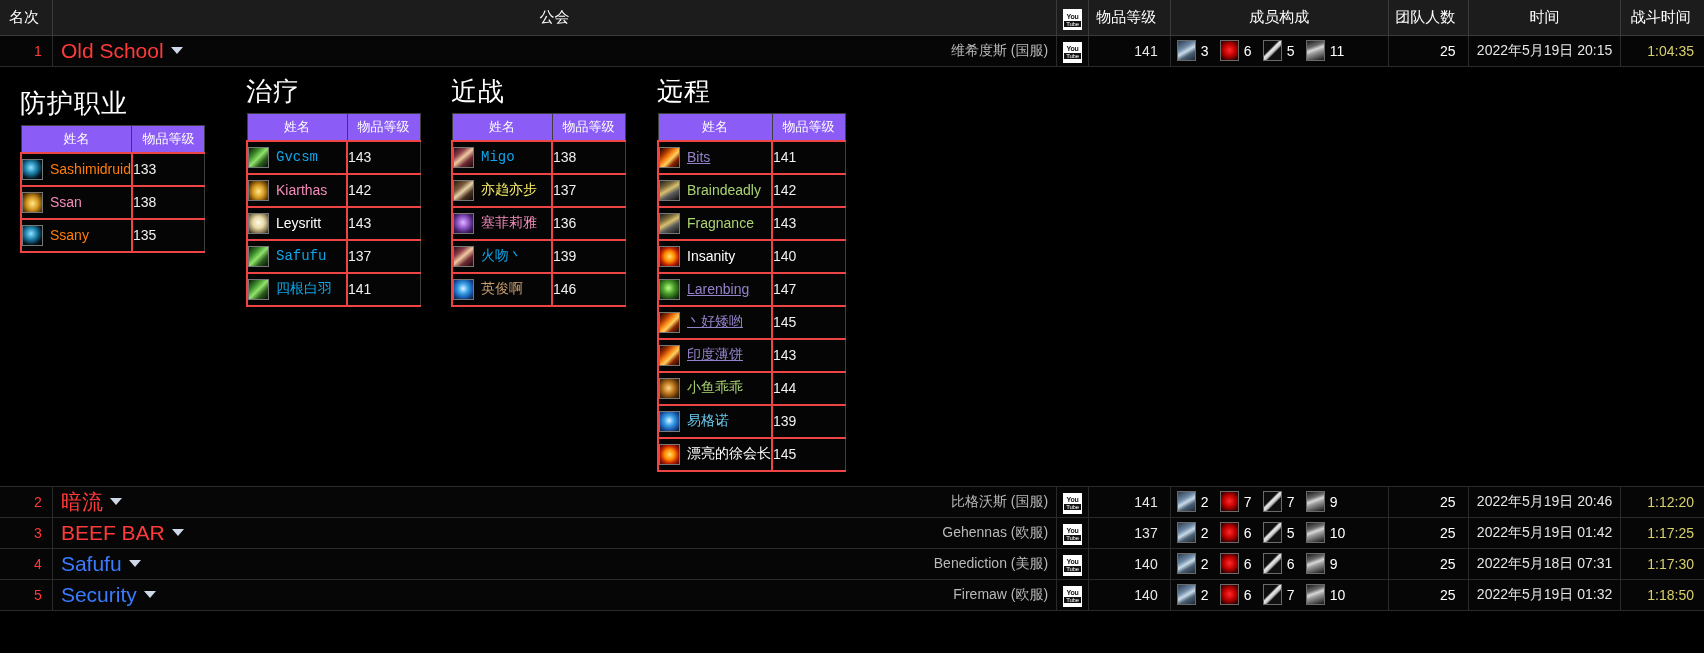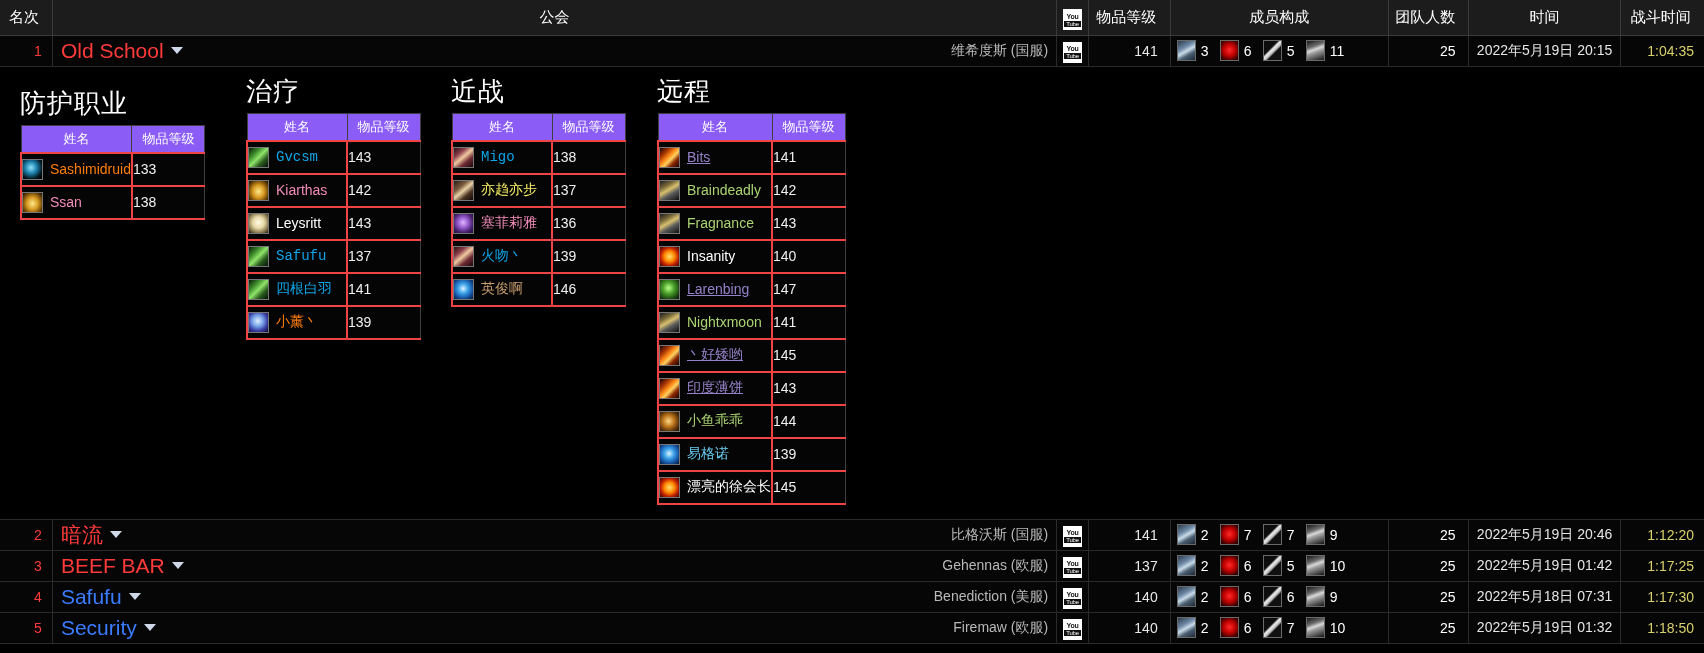--- a/index.html
+++ b/index.html
@@ -236,20 +236,29 @@
                     </tr>
                     <tr>
                       <td class="pname">
                         <span class="pc">
                           <span class="cls-icon ic-paladin"></span>
                           <span class="pn n-paladin">Ssan</span>
                         </span>
                       </td>
                       <td class="pilvl">138</td>
                     </tr>
+                    <tr>
+                      <td class="pname">
+                        <span class="pc">
+                          <span class="cls-icon ic-druid"></span>
+                          <span class="pn n-druid">Ssany</span>
+                        </span>
+                      </td>
+                      <td class="pilvl">135</td>
+                    </tr>
                   </tbody>
                 </table>
               </div>
               <div class="role-block b1">
                 <div class="role-title">治疗</div>
                 <table class="roles">
                   <thead>
                     <tr>
                       <th>姓名</th>
                       <th>物品等级</th>
@@ -294,29 +303,20 @@
                     </tr>
                     <tr>
                       <td class="pname">
                         <span class="pc">
                           <span class="cls-icon ic-shaman"></span>
                           <span class="pn n-shaman">四根白羽</span>
                         </span>
                       </td>
                       <td class="pilvl">141</td>
                     </tr>
-                    <tr>
-                      <td class="pname">
-                        <span class="pc">
-                          <span class="cls-icon ic-mage"></span>
-                          <span class="pn n-druid">小薰丶</span>
-                        </span>
-                      </td>
-                      <td class="pilvl">139</td>
-                    </tr>
                   </tbody>
                 </table>
               </div>
               <div class="role-block b2">
                 <div class="role-title">近战</div>
                 <table class="roles">
                   <thead>
                     <tr>
                       <th>姓名</th>
                       <th>物品等级</th>
@@ -418,29 +418,20 @@
                       <td class="pilvl">140</td>
                     </tr>
                     <tr>
                       <td class="pname">
                         <span class="pc">
                           <span class="cls-icon ic-nature"></span>
                           <span class="pn n-warlock">Larenbing</span>
                         </span>
                       </td>
                       <td class="pilvl">147</td>
-                    </tr>
-                    <tr>
-                      <td class="pname">
-                        <span class="pc">
-                          <span class="cls-icon ic-hunter"></span>
-                          <span class="pn n-hunter">Nightxmoon</span>
-                        </span>
-                      </td>
-                      <td class="pilvl">141</td>
                     </tr>
                     <tr>
                       <td class="pname">
                         <span class="pc">
                           <span class="cls-icon ic-fire"></span>
                           <span class="pn n-warlock">丶好矮哟</span>
                         </span>
                       </td>
                       <td class="pilvl">145</td>
                     </tr>

